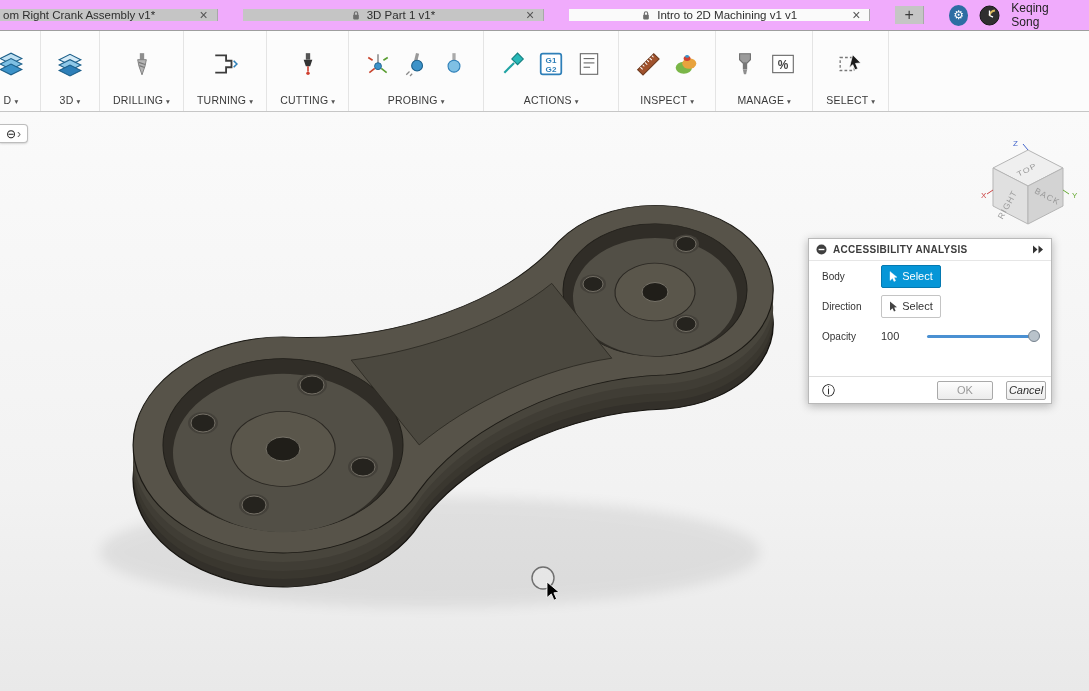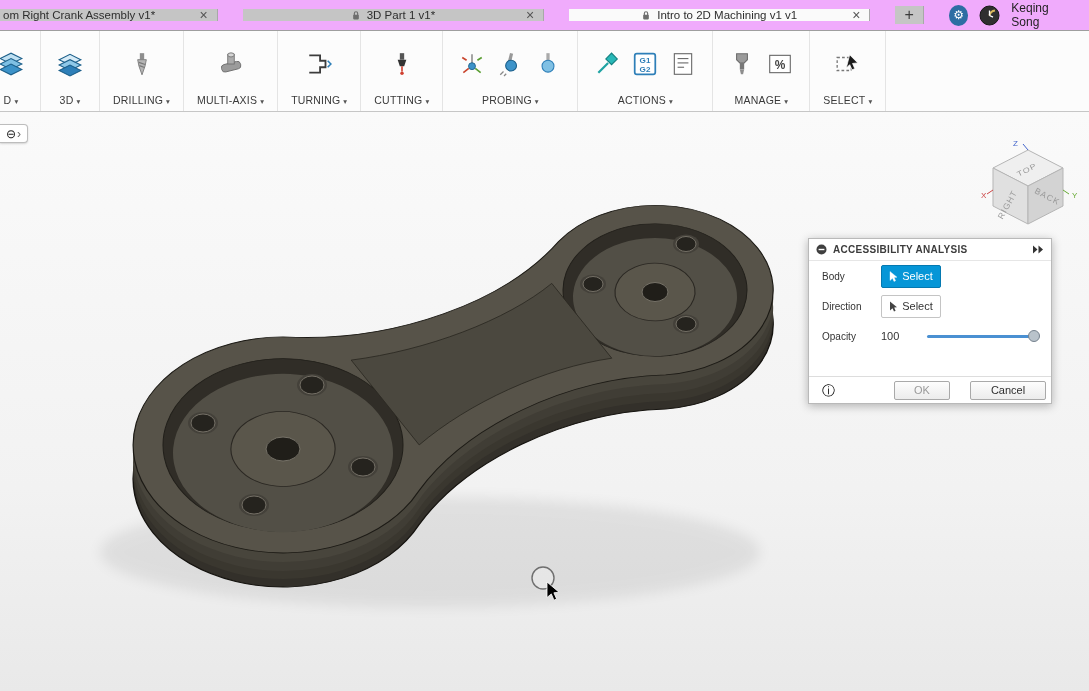--- a/index.html
+++ b/index.html
@@ -60,21 +60,21 @@
   .btn-select.active { background:#0696d7; border-color:#0479b1; color:#fff; }
   .opacity-value { width:46px; font-size:11px; color:#333; }
   .slider { position:relative; width:112px; height:14px; cursor:pointer; }
   .slider-track { position:absolute; top:6px; left:0; right:0; height:3px; background:#4a90d2; border-radius:2px; }
   .slider-handle { position:absolute; top:1px; right:-1px; width:12px; height:12px; border-radius:50%;
                    background:#b9c3cb; border:1px solid #76828e; cursor:pointer; }
   .dlg-footer { display:flex; align-items:center; height:27px; border-top:1px solid #ddd; margin-top:25px; padding:0 5px 0 13px; }
   .info-glyph { font-size:13px; color:#000; line-height:1; }
   .dlg-btn { height:19px; border:1px solid #a9a9a9; background:linear-gradient(#fdfdfd,#ececec); border-radius:2px; font-size:11px; cursor:pointer; }
   .dlg-btn.ok { width:56px; color:#9a9a9a; margin-left:auto; }
-  .dlg-btn.cancel { width:76px; color:#2e2e2e; margin-left:20px; }
+  .dlg-btn.cancel { width:40px; color:#2e2e2e; margin-left:13px;font-style:italic; }
 </style>
 </head>
 <body>
 
 <div class="app">
 
   <div class="tabbar">
     <div class="tab t1">
       <span>om Right Crank Assembly v1*</span>
       <span class="tab-close">×</span>
@@ -157,36 +157,20 @@
               <path d="M8 8 h8 l-1.2 6 L12 22 L9.2 14 Z" fill="#b5b5b5" stroke="#777" stroke-width="0.8"></path>
               <path d="M9 10.5 l6 2 M9.6 13.5 l4.8 1.8" stroke="#777" stroke-width="1" fill="none"></path>
             </svg>
         </button>
       </div>
       <div class="tlabel">
         <span>DRILLING</span><span class="caret">▾</span>
       </div>
     </div>
 
-    <div class="tgroup">
-      <div class="ticons">
-        <button class="tbtn">
-          <svg viewBox="0 0 24 24">
-              <g stroke="#6e6e6e" stroke-width="0.8">
-                <rect x="3" y="11" width="18" height="7" rx="3" fill="#9b9b9b" transform="rotate(-14 12 14)"></rect>
-                <rect x="9" y="3" width="6" height="9" fill="#ababab"></rect>
-                <ellipse cx="12" cy="3.6" rx="3" ry="1.9" fill="#d5d5d5"></ellipse>
-              </g>
-            </svg>
-        </button>
-      </div>
-      <div class="tlabel">
-        <span>MULTI-AXIS</span><span class="caret">▾</span>
-      </div>
-    </div>
 
     <div class="tgroup">
       <div class="ticons">
         <button class="tbtn">
           <svg viewBox="0 0 24 24">
               <path d="M3 4 H13 V9 H18 V15 H13 V20 H3" fill="none" stroke="#3c3c3c" stroke-width="1.7"></path>
               <path d="M20 9 l3 3 -3 3" fill="none" stroke="#2e7fb8" stroke-width="1.5"></path>
             </svg>
         </button>
       </div>
@@ -262,20 +246,43 @@
               <line x1="7" y1="11" x2="17" y2="11" stroke="#666"></line>
               <line x1="7" y1="15" x2="13" y2="15" stroke="#666"></line>
             </svg>
         </button>
       </div>
       <div class="tlabel">
         <span>ACTIONS</span><span class="caret">▾</span>
       </div>
     </div>
 
+    <div class="tgroup">
+      <div class="ticons">
+        <button class="tbtn">
+          <svg viewBox="0 0 24 24">
+              <g transform="rotate(-45 12 12)">
+                <rect x="1.5" y="9" width="21" height="7" fill="#a0522d" stroke="#6d3a1f"></rect>
+                <path d="M5 9 v3 M8 9 v2.2 M11 9 v3 M14 9 v2.2 M17 9 v3 M20 9 v2.2" stroke="#fff" stroke-width="0.9"></path>
+              </g>
+            </svg>
+        </button>
+        <button class="tbtn">
+          <svg viewBox="0 0 24 24">
+              <ellipse cx="10" cy="15.5" rx="7.5" ry="5.5" fill="#7ab648"></ellipse>
+              <ellipse cx="15" cy="11.5" rx="6.5" ry="4.8" fill="#e8a33d"></ellipse>
+              <ellipse cx="13" cy="7" rx="3.2" ry="2.3" fill="#d04030"></ellipse>
+              <ellipse cx="13" cy="5" rx="1.8" ry="1.2" fill="#3d93c9"></ellipse>
+            </svg>
+        </button>
+      </div>
+      <div class="tlabel">
+        <span>INSPECT</span><span class="caret">▾</span>
+      </div>
+    </div>
 
     <div class="tgroup">
       <div class="ticons">
         <button class="tbtn">
           <svg viewBox="0 0 24 24">
               <path d="M7 2.5 h10 v5.5 l-3 3 h-4 l-3 -3 Z" fill="#9b9b9b" stroke="#6e6e6e"></path>
               <rect x="10" y="11" width="4" height="6" fill="#777"></rect>
               <path d="M10 17 h4 l-1 4.5 h-2 Z" fill="#8e8e8e"></path>
             </svg>
         </button>

